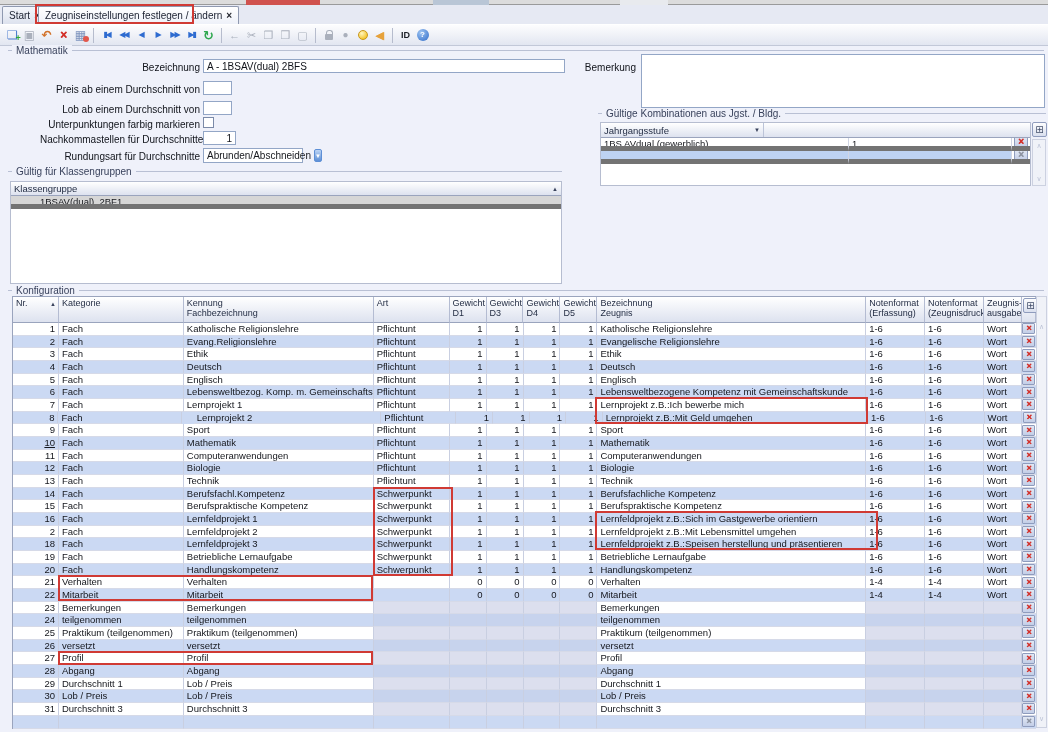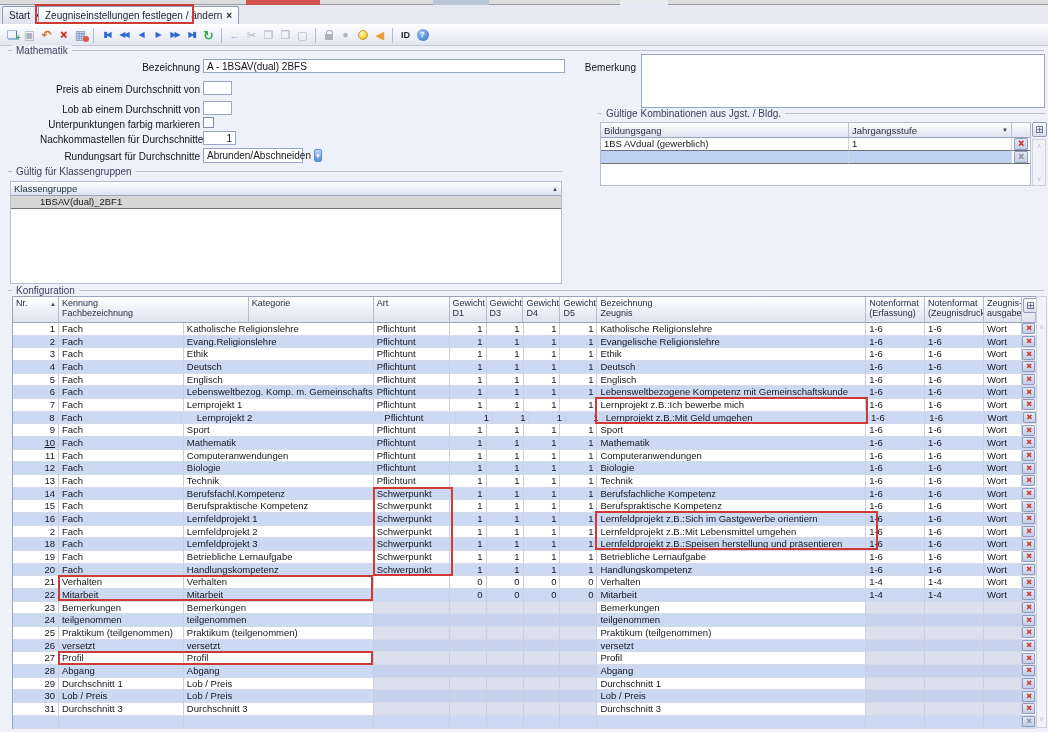--- a/index.html
+++ b/index.html
@@ -59,21 +59,21 @@
   .select .sel-text { flex:1; padding:0 3px; font-size:10px; }
   .select .sel-btn { width:14px; height:13px; margin-right:0; border-radius:2px; border:1px solid #5d8fd6;
                      background:linear-gradient(#bcd4f5,#5d8fd6); color:#fff; font-size:6px; display:flex; align-items:center; justify-content:center; }
 
   
   .panel { position:absolute; background:#fff; border:1px solid #b6bdd0; }
   .ghead { display:flex; background:linear-gradient(#ffffff,#dde2ef); border-bottom:1px solid #9aa4bd; }
   .ghcell { border-right:1px solid #bcc4d8; padding:1px 3px; font-size:9.5px; color:#1f2940; display:flex; align-items:center; }
   .ghcell .sort { margin-left:auto; font-size:6px; color:#39425c; }
   .grow { display:flex; }
-  .gcell { border-right:1px solid #d0d5e4; border-bottom:1px solid #737373; padding:0 3px; font-size:9.5px; line-height:12px; height:13px; white-space:nowrap; overflow:hidden; }
+  .gcell { border-right:1px solid #d0d5e4; border-bottom:5px solid #737373; padding:0 3px; font-size:9.5px; line-height:12px; height:13px; white-space:nowrap; overflow:hidden; }
   .sel-blue { background:#bdd2f2; }
   .sel-gray { background:#d6d6d6; }
 
   .delbtn { display:flex; align-items:center; justify-content:center; width:14px; height:12px;
             background:linear-gradient(#e2e8f4,#c3cee7); border:1px solid #8f9cbd; border-radius:1px;
             color:#d3302a; font-weight:900; font-size:10px; line-height:1; text-shadow:.5px 0 0 currentColor; }
   .delbtn.gray { color:#8e94a2; }
 
   .addbtn { position:absolute; width:15px; height:15px; border:1px solid #8f9cbd; border-radius:2px;
             background:linear-gradient(#fdfdfe,#d9dfee); display:flex; align-items:center; justify-content:center;
@@ -228,23 +228,20 @@
 <div class="select" style="left:203px;top:148px;width:100px;">
   <span class="sel-text">Abrunden/Abschneiden</span>
   <span class="sel-btn">▼</span>
 </div>
 
 <span class="flabel" style="left:556px;top:62px;width:80px;">Bemerkung</span>
 <textarea class="tbox" style="left: 641px; top: 54px; width: 404px; height: 54px;" value=""></textarea>
 
 <div class="panel" style="left:600px;top:122px;width:431px;height:64px;">
   <div class="ghead" style="height:15px;">
-    <div class="ghcell" style="width:248px;">
-      <span>Bildungsgang</span>
-    </div>
     <div class="ghcell" style="width:163px;">
       <span>Jahrgangsstufe</span>
       <span class="sort">▼</span>
     </div>
     <div class="ghcell" style="width:18px;border-right:none;"></div>
   </div>
   <div>
       <div class="grow">
         <div class="gcell" style="width: 248px;">1BS AVdual (gewerblich)</div>
         <div class="gcell" style="width: 163px;">1</div>
@@ -279,23 +276,23 @@
   <div>
       <div class="grow">
         <div class="gcell sel-gray" style="width: 100%; border-right: none; padding-left: 29px;">1BSAV(dual)_2BF1</div>
       </div>
     </div>
 </div>
 
 <div class="konfig">
   <div class="khead">
       <div class="khcell" style="width: 46px;">Nr.<div class="sort">▲</div></div>
+      <div class="khcell" style="width: 125px;">Kategorie</div>
       <div class="khcell" style="width: 190px;">Kennung
 Fachbezeichnung</div>
-      <div class="khcell" style="width: 125px;">Kategorie</div>
       <div class="khcell" style="width: 76px;">Art</div>
       <div class="khcell" style="width: 37px;">Gewicht
 D1</div>
       <div class="khcell" style="width: 37px;">Gewicht
 D3</div>
       <div class="khcell" style="width: 37px;">Gewicht
 D4</div>
       <div class="khcell" style="width: 37px;">Gewicht
 D5</div>
       <div class="khcell" style="width: 269px;">Bezeichnung

